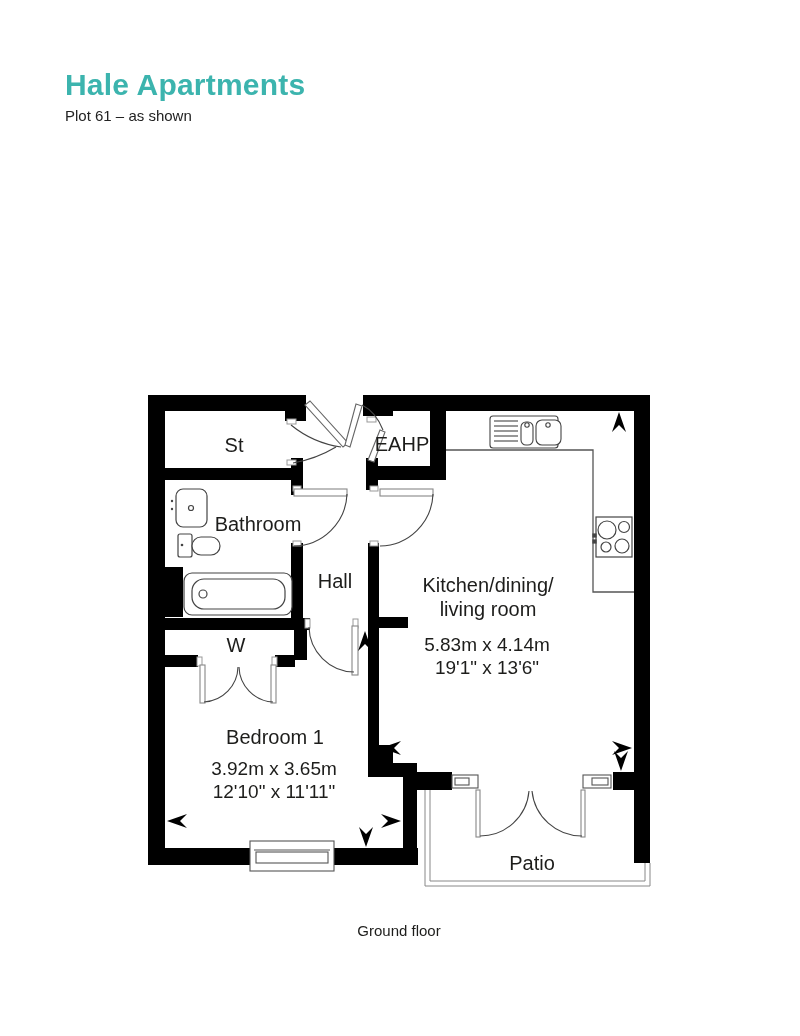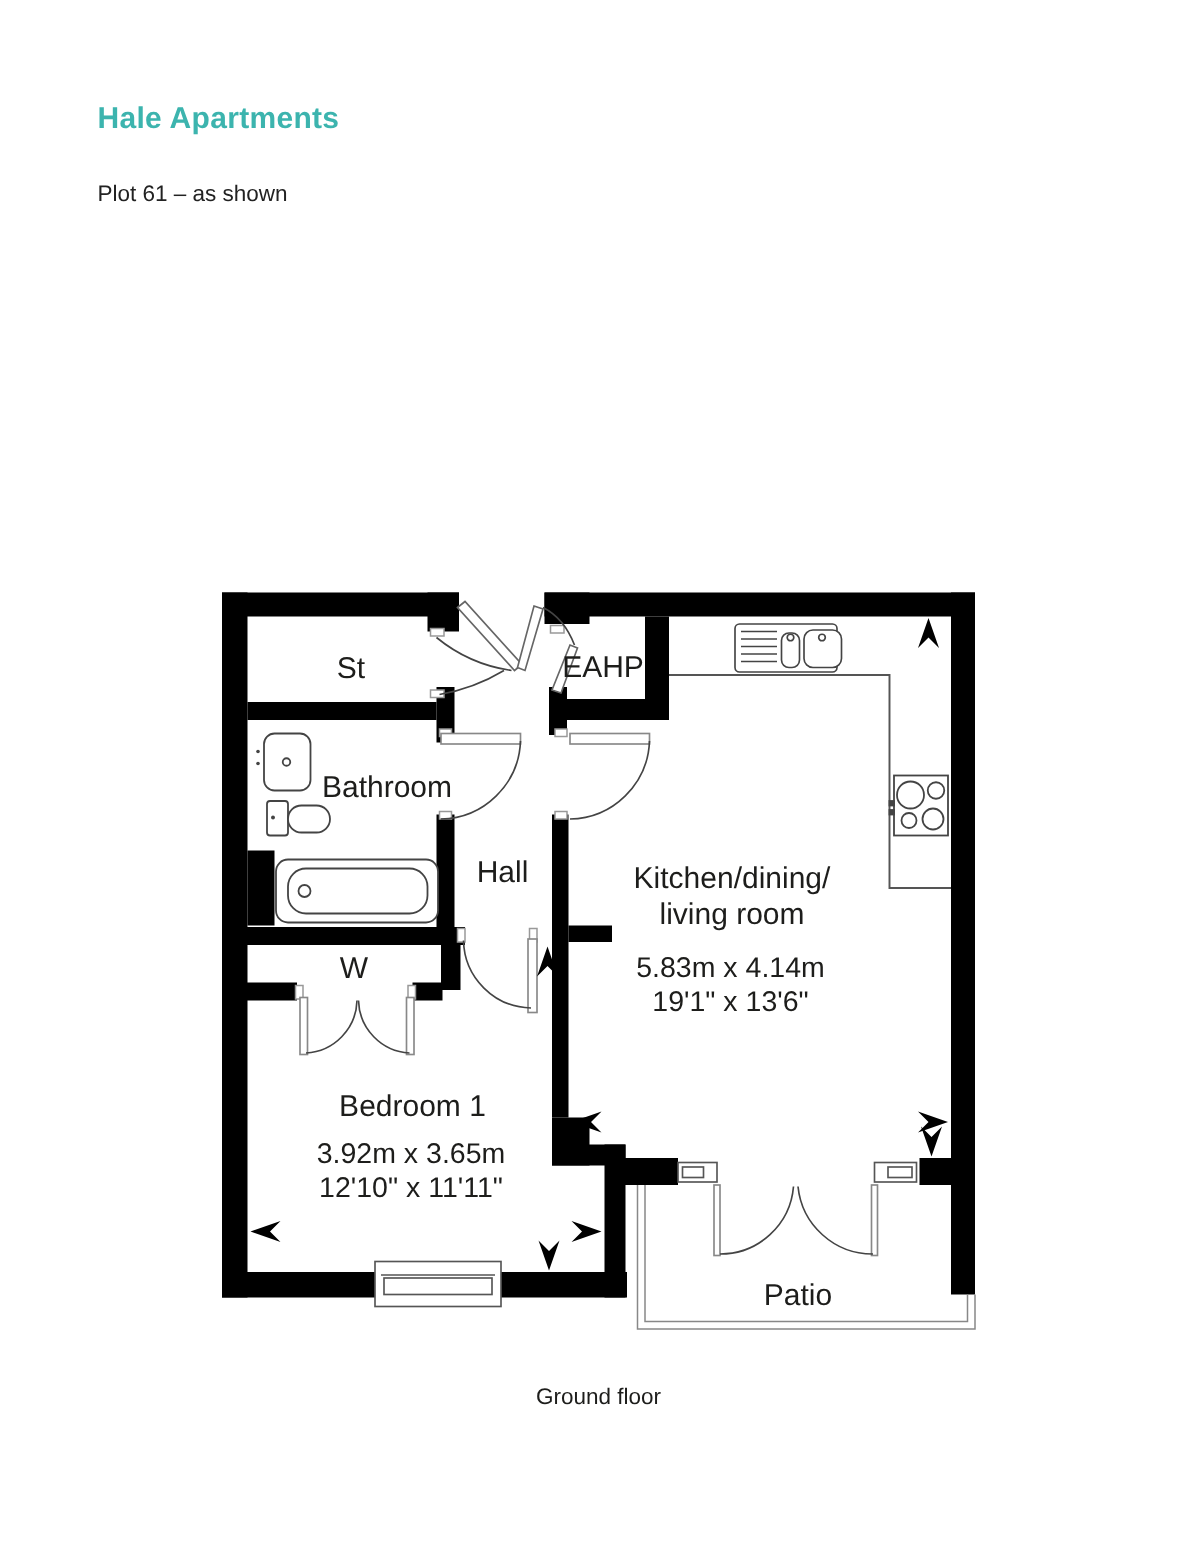--- a/index.html
+++ b/index.html
@@ -1,25 +1,25 @@
 <!DOCTYPE html>
 <html><head>
 <meta charset="utf-8">
 <style>
   html,body{margin:0;padding:0;}
   body{
     width:800px;height:1036px;position:relative;background:#ffffff;
     font-family:"Liberation Sans", sans-serif;color:#1d1d1b;overflow:hidden;
   }
   .title{
-    position:absolute;left:65px;top:68px;font-size:20px;font-weight:bold;
+    position:absolute;left:65px;top:68px;font-size:30px;font-weight:bold;
     color:#3CB4AE;letter-spacing:0.2px;
   }
   .subtitle{
-    position:absolute;left:65px;top:121px;font-size:15px;color:#222222;
+    position:absolute;left:65px;top:107px;font-size:15px;color:#222222;
   }
   .plan{position:absolute;left:140px;top:380px;}
   .floorplan-text{font-family:"Liberation Sans", sans-serif;fill:#1d1d1b;}
 </style>
 </head>
 <body>
 
 <div class="title">Hale Apartments</div>
 <div class="subtitle">Plot 61 – as shown</div>
 

